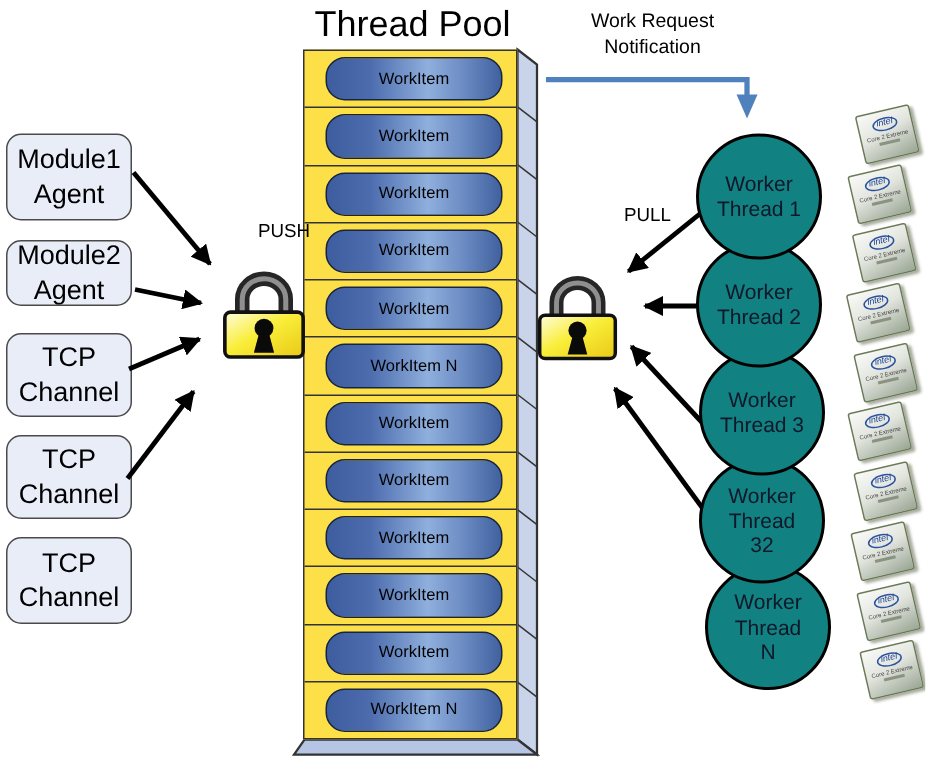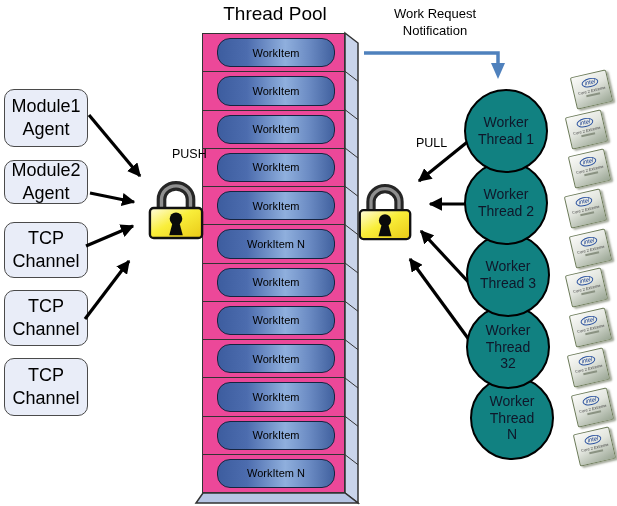--- a/index.html
+++ b/index.html
@@ -7,35 +7,35 @@
   #canvas {
     position: relative; width: 617px; height: 506px;
     background: #fff; overflow: hidden; color: #000;
   }
   .abs { position: absolute; }
   .pre { white-space: pre-line; }
 
   
   .diagram-title {
     left: 190px; top: 3px; width: 170px;
-    text-align: center; font-size: 19px; color: #000;
+    text-align: center; font-size: 24px; color: #000;
   }
 
   
   .producer {
     left: 4px; width: 84px;
     background: #e9edf8; border: 1.5px solid #4a4a4a; border-radius: 10px;
     display: flex; align-items: center; justify-content: center;
     text-align: center; font-size: 18px; line-height: 1.3; color: #000;
   }
 
   
   .pool-front {
     left: 202px; top: 33px; width: 143px; height: 460px;
-    border: 1.5px solid #333; background: #ec4899;
+    border: 1.5px solid #333; background: #fde047;
     display: flex; flex-direction: column;
   }
   .pool-cell { flex: 1; position: relative; border-top: 1.5px solid #333; }
   .pool-cell:first-child { border-top: none; }
   .workitem-pill {
     position: absolute; left: 14px; right: 9px; top: 4px; bottom: 4px;
     border: 1.5px solid #16243f; border-radius: 13px;
     background: linear-gradient(90deg,#3d5d9f 0%,#4c6cae 25%,#8fafdd 58%,#6c8cc4 78%,#41619f 100%);
     display: flex; align-items: center; justify-content: center;
     font-size: 11px; color: #000;

